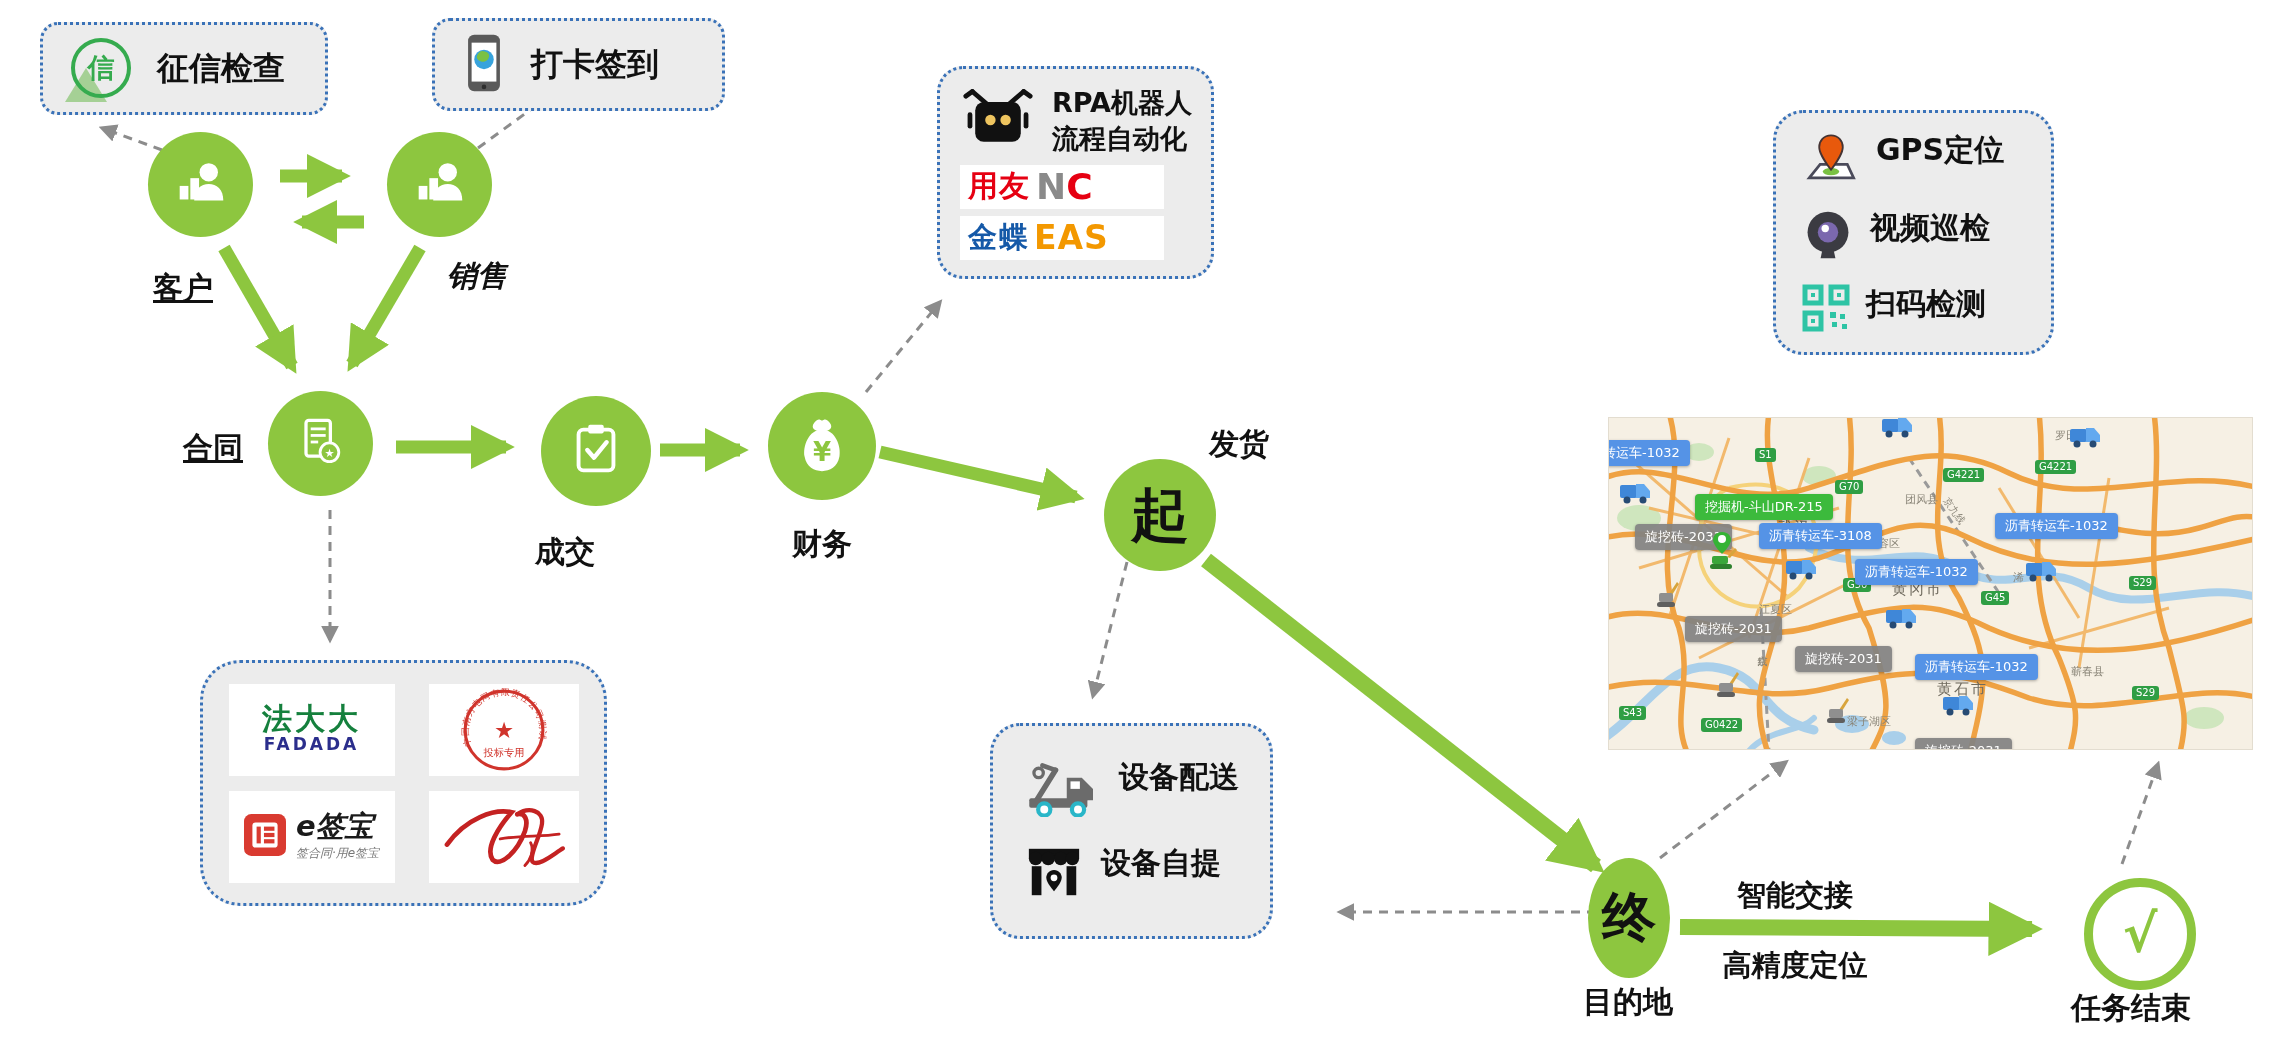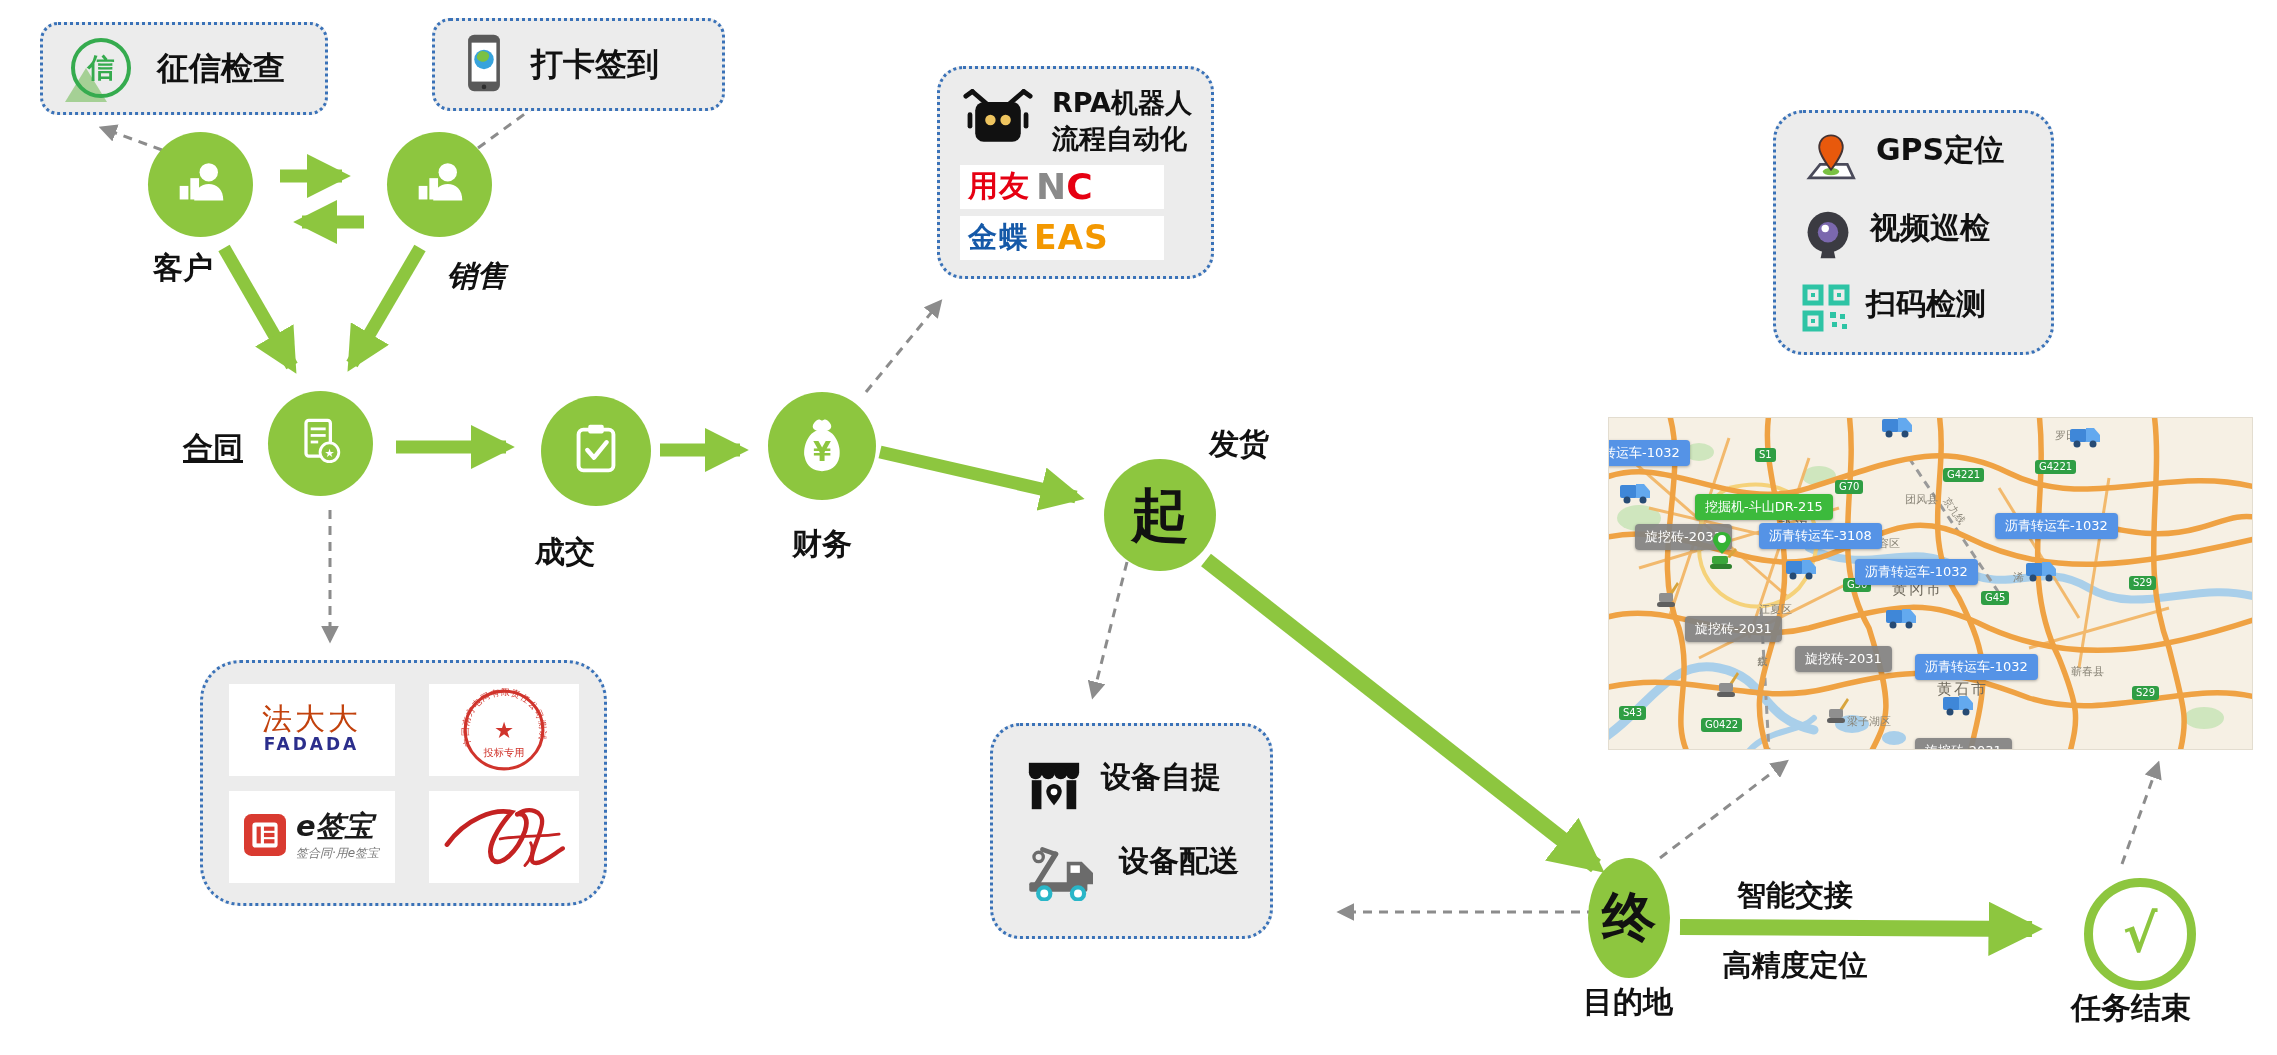--- a/index.html
+++ b/index.html
@@ -29,21 +29,21 @@
   .n-sales{left:387px;top:132px;width:105px;height:105px;}
   .n-contract{left:268px;top:391px;width:105px;height:105px;}
   .n-deal{left:541px;top:396px;width:110px;height:110px;}
   .n-finance{left:768px;top:392px;width:108px;height:108px;}
   .n-start{left:1104px;top:459px;width:112px;height:112px;}
   .n-end{left:1588px;top:858px;width:82px;height:120px;}
   .n-taskend{left:2084px;top:878px;width:94px;height:94px;background:#fff;border:9px solid #8dc63f;border-radius:50%;
              position:absolute;display:flex;align-items:center;justify-content:center;}
   .check-char{font-size:52px;font-weight:700;color:#8dc63f;line-height:1;}
 
-  .l-customer{left:128px;top:248px;width:110px;}
+  .l-customer{left:128px;top:268px;width:110px;text-decoration:underline;}
   .l-sales{left:422px;top:256px;width:110px;font-style:italic;}
   .l-contract{left:168px;top:428px;width:90px;text-decoration:underline;}
   .l-deal{left:510px;top:532px;width:110px;}
   .l-finance{left:768px;top:524px;width:108px;}
   .l-ship{left:1194px;top:424px;width:90px;}
   .l-dest{left:1568px;top:982px;width:120px;}
   .l-taskend{left:2056px;top:988px;width:150px;}
   .l-handover{left:1700px;top:876px;width:190px;}
   .l-precision{left:1690px;top:946px;width:210px;}
 
@@ -67,21 +67,21 @@
   .icorow .boxlabel{font-size:30px;}
 
   
   .b-delivery{left:990px;top:723px;width:283px;height:216px;border-radius:30px;display:flex;flex-direction:column;justify-content:center;gap:22px;padding-left:30px;}
 
   
   .b-esign{left:200px;top:660px;width:407px;height:246px;border-radius:40px;display:grid;
            grid-template-columns:166px 150px;grid-template-rows:92px 92px;gap:15px 34px;
            justify-content:center;align-content:center;}
   .lg-card{background:#fff;display:flex;align-items:center;justify-content:center;flex-direction:column;overflow:hidden;}
-  .fadada-cn{color:#c2410c;font-size:30px;font-weight:400;letter-spacing:3px;line-height:1;}
+  .fadada-cn{color:#15803d;font-size:30px;font-weight:700;letter-spacing:3px;line-height:1;}
   .fadada-en{color:#2b2e8c;font-size:17px;font-weight:800;letter-spacing:3px;line-height:1.2;}
   .eqb-row{display:flex;align-items:center;gap:10px;font-style:italic;}
   .eqb-txt{font-size:29px;font-weight:900;color:#1a1a1a;line-height:1;}
   .eqb-sub{font-size:12px;color:#777;margin-top:4px;}
 
   
   .map{position:absolute;left:1608px;top:417px;width:645px;height:333px;background:#f6f0e4;overflow:hidden;border:1px solid #e3ddd0;box-sizing:border-box;}
   .map svg.roads{position:absolute;left:0;top:0;}
   .chip{position:absolute;height:26px;line-height:26px;padding:0 10px;border-radius:4px;color:#fff;font-size:13px;
         white-space:nowrap;box-shadow:0 1px 3px rgba(0,0,0,.3);z-index:2;}
@@ -443,48 +443,48 @@
           <circle cx="17" cy="9" r="4" fill="#fff"></circle>
           <rect x="7" y="26" width="16" height="8" rx="2" fill="#3aa63a"></rect>
           <rect x="5" y="34" width="22" height="5" rx="2.5" fill="#2d802d"></rect>
           <path d="M22,27 L30,18 L32,20 L25,28 z" fill="#d8a43c"></path>
         </svg></span>
   </div>
 
   <div class="dotbox b-delivery">
     <div class="icorow">
       <span>
+        <svg width="80" height="60" viewBox="0 0 84 64">
+          <path d="M14,46 L34,14" stroke="#6b6b6b" stroke-width="6" stroke-linecap="round"></path>
+          <path d="M34,14 L20,9" stroke="#6b6b6b" stroke-width="5" stroke-linecap="round"></path>
+          <circle cx="16" cy="17" r="5" fill="none" stroke="#6b6b6b" stroke-width="3.5"></circle>
+          <rect x="6" y="44" width="62" height="10" rx="2" fill="#6b6b6b"></rect>
+          <path d="M46,22 h16 l12,12 v12 h-28 z" fill="#6b6b6b"></path>
+          <rect x="50" y="26" width="10" height="8" fill="#fff"></rect>
+          <circle cx="22" cy="56" r="6.5" fill="#fff" stroke="#29b6c8" stroke-width="4.5"></circle>
+          <circle cx="58" cy="56" r="6.5" fill="#fff" stroke="#29b6c8" stroke-width="4.5"></circle>
+        </svg>
+      </span>
+      <span class="boxlabel">设备配送</span>
+    </div>
+    <div class="icorow">
+      <span>
         <svg width="62" height="58" viewBox="0 0 64 60">
           <rect x="6" y="6" width="52" height="10" fill="#111"></rect>
           <circle cx="13" cy="16" r="7" fill="#111"></circle>
             <circle cx="26" cy="16" r="7" fill="#111"></circle>
           <circle cx="39" cy="16" r="7" fill="#111"></circle>
             <circle cx="51" cy="16" r="7" fill="#111"></circle>
           <rect x="9" y="24" width="10" height="30" fill="#111"></rect>
           <rect x="45" y="24" width="10" height="30" fill="#111"></rect>
           <path d="M32,28 C27,28 24,32 24,36 C24,41 32,50 32,50 C32,50 40,41 40,36 C40,32 37,28 32,28 Z" fill="#111"></path>
           <circle cx="32" cy="36" r="3.5" fill="#fff"></circle>
         </svg>
       </span>
       <span class="boxlabel">设备自提</span>
-    </div>
-    <div class="icorow">
-      <span>
-        <svg width="80" height="60" viewBox="0 0 84 64">
-          <path d="M14,46 L34,14" stroke="#6b6b6b" stroke-width="6" stroke-linecap="round"></path>
-          <path d="M34,14 L20,9" stroke="#6b6b6b" stroke-width="5" stroke-linecap="round"></path>
-          <circle cx="16" cy="17" r="5" fill="none" stroke="#6b6b6b" stroke-width="3.5"></circle>
-          <rect x="6" y="44" width="62" height="10" rx="2" fill="#6b6b6b"></rect>
-          <path d="M46,22 h16 l12,12 v12 h-28 z" fill="#6b6b6b"></path>
-          <rect x="50" y="26" width="10" height="8" fill="#fff"></rect>
-          <circle cx="22" cy="56" r="6.5" fill="#fff" stroke="#29b6c8" stroke-width="4.5"></circle>
-          <circle cx="58" cy="56" r="6.5" fill="#fff" stroke="#29b6c8" stroke-width="4.5"></circle>
-        </svg>
-      </span>
-      <span class="boxlabel">设备配送</span>
     </div>
   </div>
 
   <div class="dotbox b-esign">
     <div class="lg-card">
       <span class="fadada-cn">法大大</span>
       <span class="fadada-en">FADADA</span>
     </div>
     <div class="lg-card">
       <svg width="108" height="88" viewBox="0 0 104 86">

